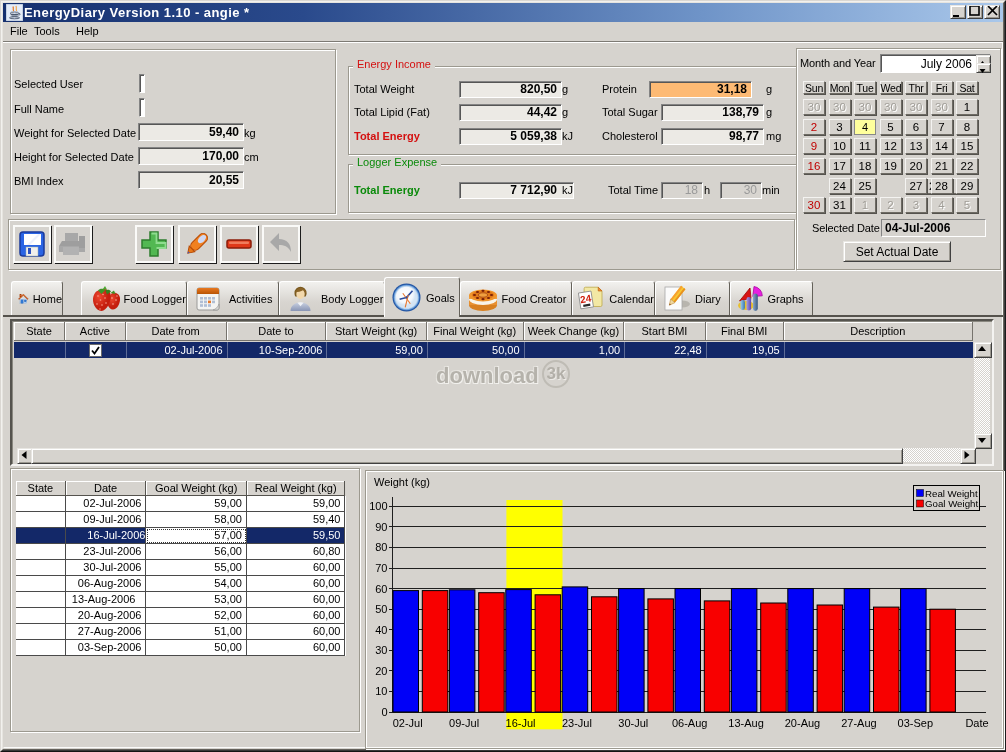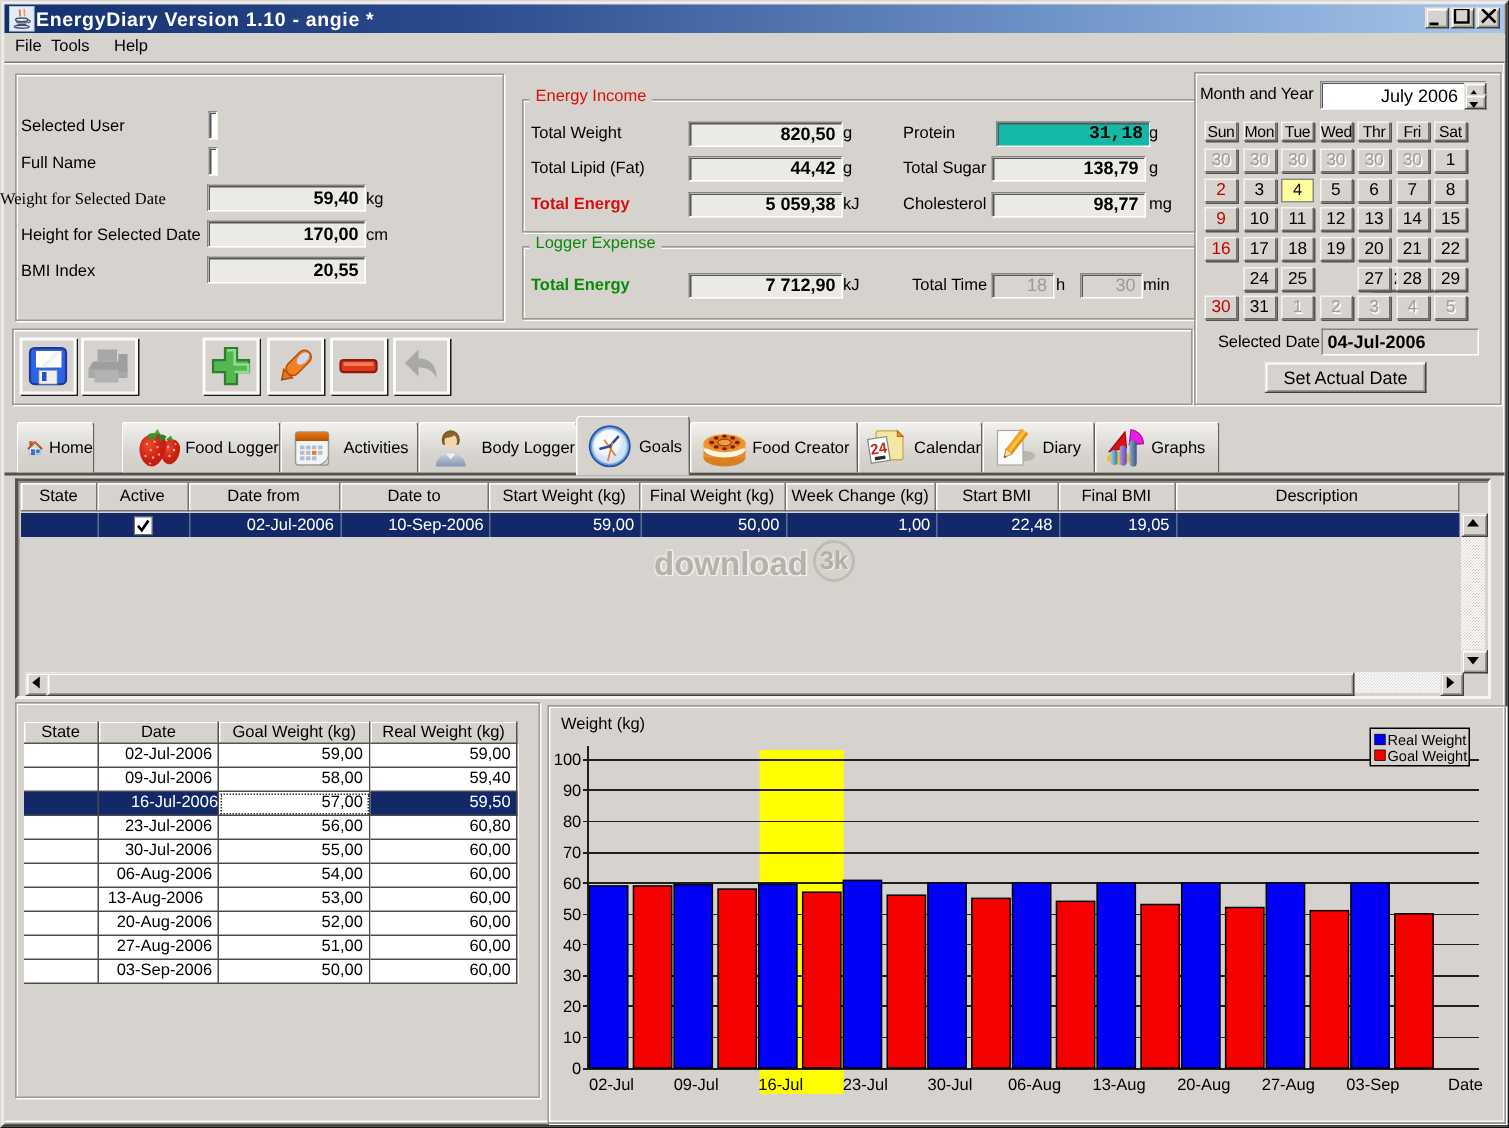--- a/index.html
+++ b/index.html
@@ -41,54 +41,54 @@
 <div class="abs btn" style="left:984px;top:5px;width:16px;height:14px;box-sizing:border-box;"><svg width="14" height="10" viewBox="0 0 14 10" style="margin:0 0 0 1px">
       <path d="M2 0 L11 9 M11 0 L2 9" stroke="#000" stroke-width="1.7"></path>
     </svg></div>
 <div class="abs" style="left:3px;top:22px;width:1000px;height:19px;border-bottom:1px solid #7d7a74;box-shadow:0 1px 0 #fff;background:#d6d3ce;"></div>
 <div class="abs" style="left:10px;top:25px;">File</div>
 <div class="abs" style="left:34px;top:25px;">Tools</div>
 <div class="abs" style="left:76px;top:25px;">Help</div>
 <div class="abs etch" style="left:10px;top:49px;width:324px;height:163px;"></div>
 <div class="abs" style="left:14px;top:78px;">Selected User</div>
 <div class="abs" style="left:14px;top:102.5px;">Full Name</div>
-<div class="abs" style="left:0;top:126.5px;font-family:Liberation Serif, serif;">Weight for Selected Date</div>
+<div class="abs" style="left:14px;top:126.5px;">Weight for Selected Date</div>
 <div class="abs" style="left:14px;top:150.5px;">Height for Selected Date</div>
 <div class="abs" style="left:14px;top:174.5px;">BMI Index</div>
 <div class="abs sunk" style="left:139px;top:73.5px;width:4px;height:17px;background:#fff;"></div>
 <div class="abs sunk" style="left:139px;top:98px;width:4px;height:17px;background:#fff;"></div>
 <div class="abs sunk v" style="left:138px;top:122.5px;width:100px;height:16px;background:#eceae5;font-size:12px;line-height:16px;padding-right:4px;box-sizing:content-box;">59,40</div>
 <div class="abs" style="left:244px;top:126.5px;">kg</div>
 <div class="abs sunk v" style="left:138px;top:146.8px;width:100px;height:16px;background:#eceae5;font-size:12px;line-height:16px;padding-right:4px;box-sizing:content-box;">170,00</div>
 <div class="abs" style="left:244px;top:150.8px;">cm</div>
 <div class="abs sunk v" style="left:138px;top:170.8px;width:100px;height:16px;background:#eceae5;font-size:12px;line-height:16px;padding-right:4px;box-sizing:content-box;">20,55</div>
 <div class="abs etch" style="left:348px;top:66px;width:447px;height:87px;"></div>
 <div class="abs" style="left:353px;top:58px;background:#d6d3ce;padding:0 4px;color:#d41010;">Energy Income</div>
 <div class="abs" style="left:354px;top:82.5px;">Total Weight</div>
 <div class="abs sunk v" style="left:459px;top:80.5px;width:97px;height:15px;background:#eceae5;font-size:12px;line-height:15px;padding-right:4px;color:#000;">820,50</div>
 <div class="abs" style="left:562px;top:82.5px;">g</div>
 <div class="abs" style="left:602px;top:82.5px;">Protein</div>
-<div class="abs sunk v" style="left:664px;top:80.5px;width:97px;height:15px;background:#14b8a6;font-size:12px;line-height:15px;padding-right:4px;color:#000;font-family:Liberation Mono, monospace;">31,18</div>
+<div class="abs sunk v" style="left:649px;top:80.5px;width:97px;height:15px;background:#fdba74;font-size:12px;line-height:15px;padding-right:4px;color:#000;">31,18</div>
 <div class="abs" style="left:766px;top:82.5px;">g</div>
 <div class="abs" style="left:354px;top:106.3px;">Total Lipid (Fat)</div>
 <div class="abs sunk v" style="left:459px;top:104.3px;width:97px;height:15px;background:#eceae5;font-size:12px;line-height:15px;padding-right:4px;color:#000;">44,42</div>
 <div class="abs" style="left:562px;top:106.3px;">g</div>
 <div class="abs" style="left:602px;top:106.3px;">Total Sugar</div>
 <div class="abs sunk v" style="left:661px;top:104.3px;width:97px;height:15px;background:#eceae5;font-size:12px;line-height:15px;padding-right:4px;color:#000;">138,79</div>
 <div class="abs" style="left:766px;top:106.3px;">g</div>
 <div class="abs" style="left:354px;top:130px;font-weight:bold;color:#d41010;">Total Energy</div>
 <div class="abs sunk v" style="left:459px;top:128px;width:97px;height:15px;background:#eceae5;font-size:12px;line-height:15px;padding-right:4px;color:#000;">5 059,38</div>
 <div class="abs" style="left:562px;top:130px;">kJ</div>
 <div class="abs" style="left:602px;top:130px;">Cholesterol</div>
 <div class="abs sunk v" style="left:661px;top:128px;width:97px;height:15px;background:#eceae5;font-size:12px;line-height:15px;padding-right:4px;color:#000;">98,77</div>
 <div class="abs" style="left:766px;top:130px;">mg</div>
 <div class="abs etch" style="left:348px;top:164px;width:447px;height:47px;"></div>
 <div class="abs" style="left:353px;top:156px;background:#d6d3ce;padding:0 4px;color:#0a8a0a;">Logger Expense</div>
 <div class="abs" style="left:354px;top:184px;font-weight:bold;color:#0a8a0a;">Total Energy</div>
-<div class="abs sunk v" style="left:459px;top:182px;width:97px;height:15px;background:#eceae5;font-size:12px;line-height:15px;padding-right:4px;color:#000;">7 712,90</div>
+<div class="abs sunk v" style="left:459px;top:182px;width:97px;height:15px;background:#eceae5;font-size:12px;line-height:15px;padding-right:16px;color:#000;">7 712,90</div>
 <div class="abs" style="left:562px;top:184px;">kJ</div>
 <div class="abs" style="left:608px;top:184px;">Total Time</div>
 <div class="abs sunk" style="left:661px;top:182px;width:36px;height:15px;background:#d8d5d0;font-size:12px;line-height:15px;padding-right:4px;color:#9a9a9a;text-align:right;">18</div>
 <div class="abs" style="left:704px;top:184px;">h</div>
 <div class="abs sunk" style="left:720px;top:182px;width:36px;height:15px;background:#d8d5d0;font-size:12px;line-height:15px;padding-right:4px;color:#9a9a9a;text-align:right;">30</div>
 <div class="abs" style="left:762px;top:184px;">min</div>
 <div class="abs etch" style="left:796px;top:48px;width:203px;height:220px;"></div>
 <div class="abs" style="left:800px;top:57px;font-size:11px;letter-spacing:-0.1px;">Month and Year</div>
 <div class="abs sunk" style="left:880px;top:54px;width:109px;height:17px;background:#fff;"></div>
 <div class="abs" style="left:976px;top:55px;width:14px;height:16px;background:#d6d3ce;"></div>

